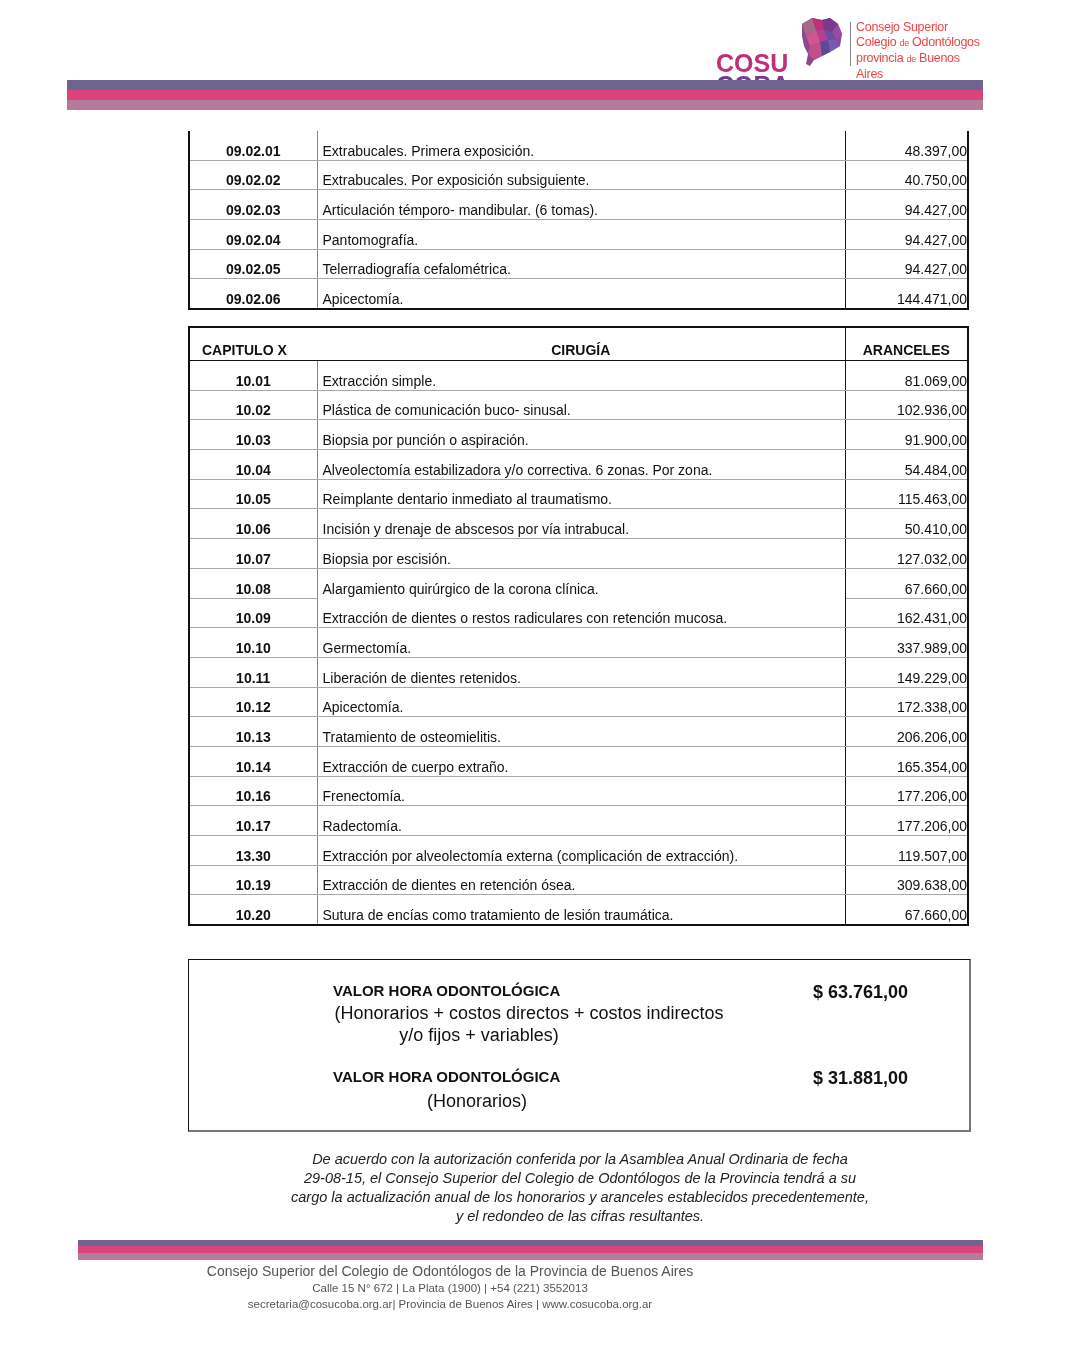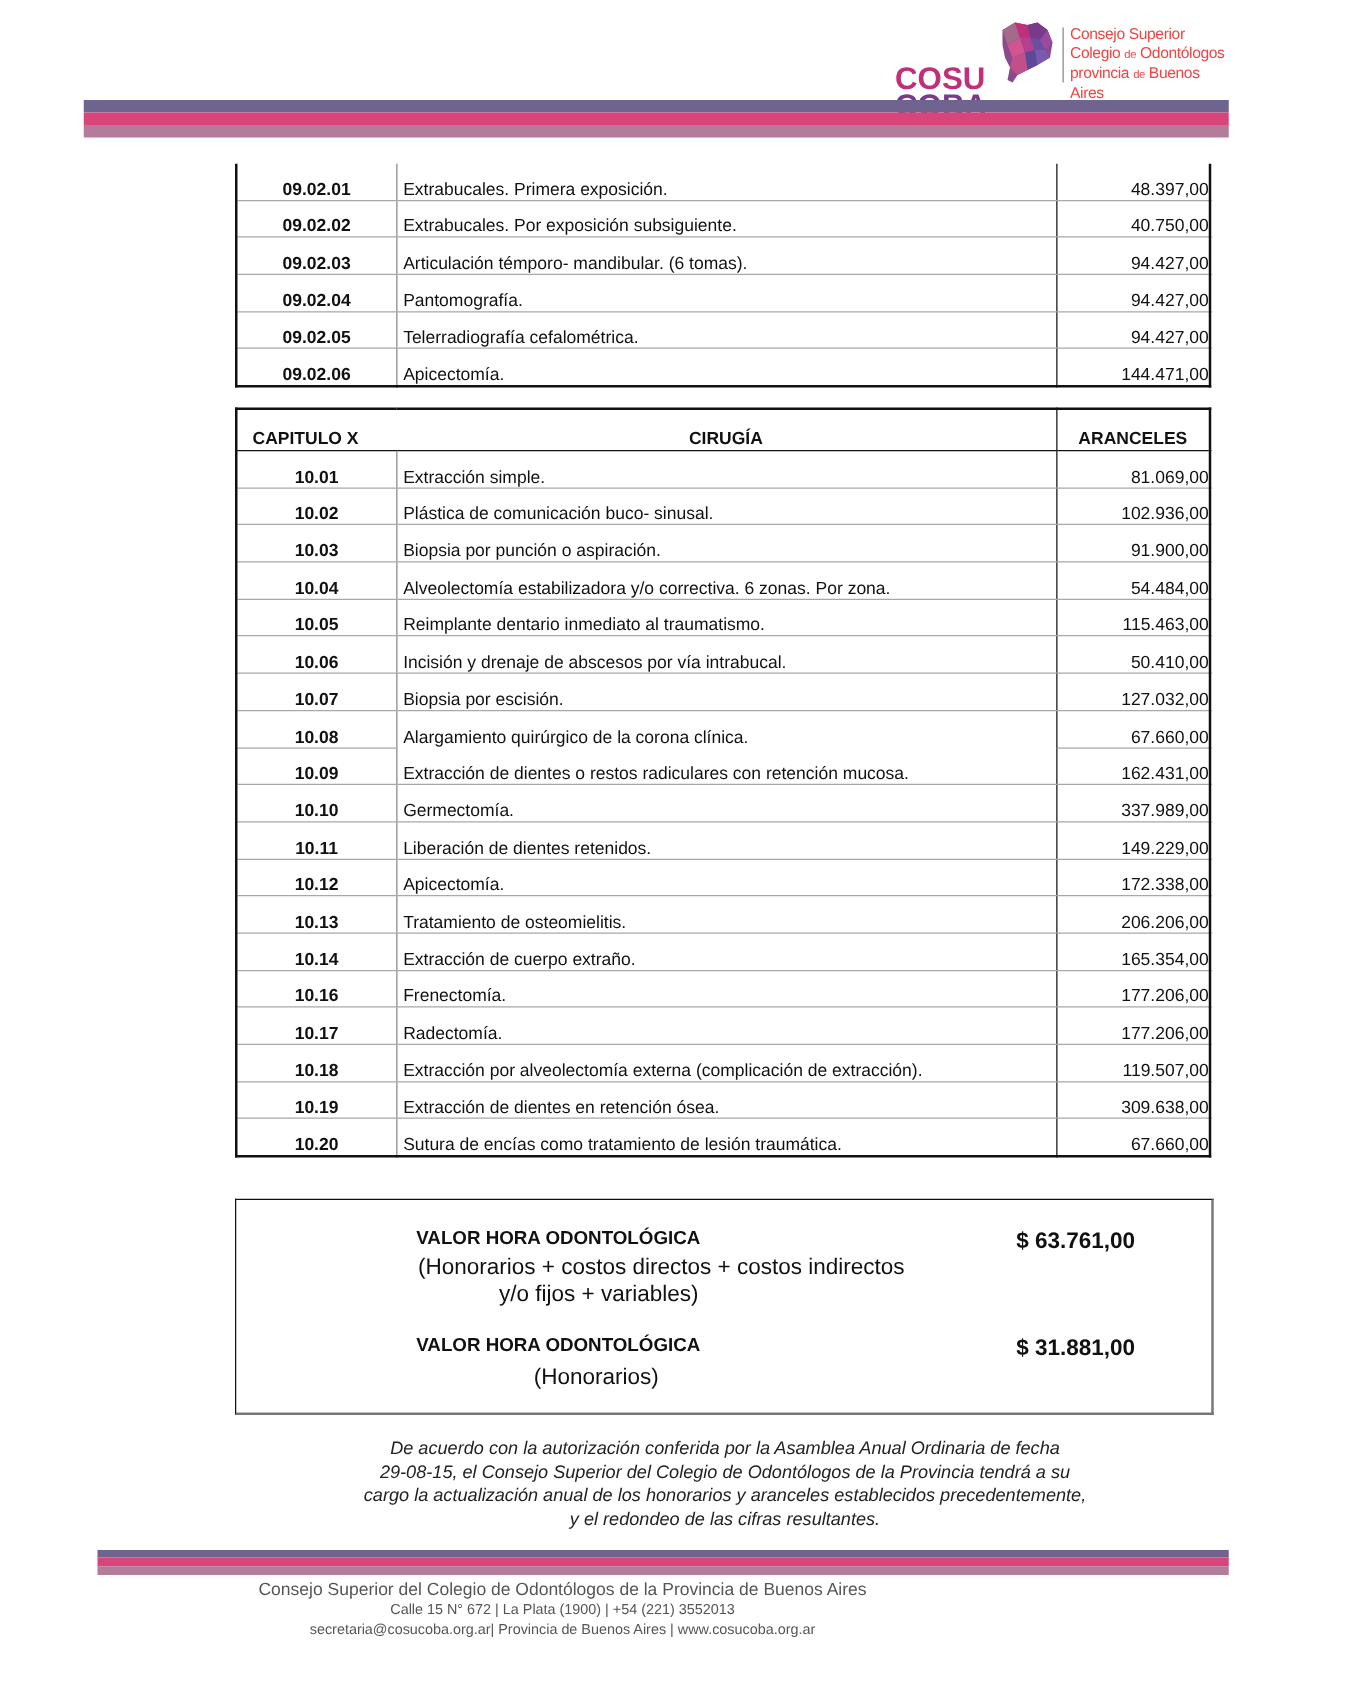--- a/index.html
+++ b/index.html
@@ -219,21 +219,21 @@
         <td class="code">10.16</td>
         <td class="desc">Frenectomía.</td>
         <td class="amt">177.206,00</td>
       </tr>
     <tr>
         <td class="code">10.17</td>
         <td class="desc">Radectomía.</td>
         <td class="amt">177.206,00</td>
       </tr>
     <tr>
-        <td class="code">10.18</td>
+        <td class="code">13.30</td>
         <td class="desc">Extracción por alveolectomía externa (complicación de extracción).</td>
         <td class="amt">119.507,00</td>
       </tr>
     <tr>
         <td class="code">10.19</td>
         <td class="desc">Extracción de dientes en retención ósea.</td>
         <td class="amt">309.638,00</td>
       </tr>
     <tr>
         <td class="code">10.20</td>

